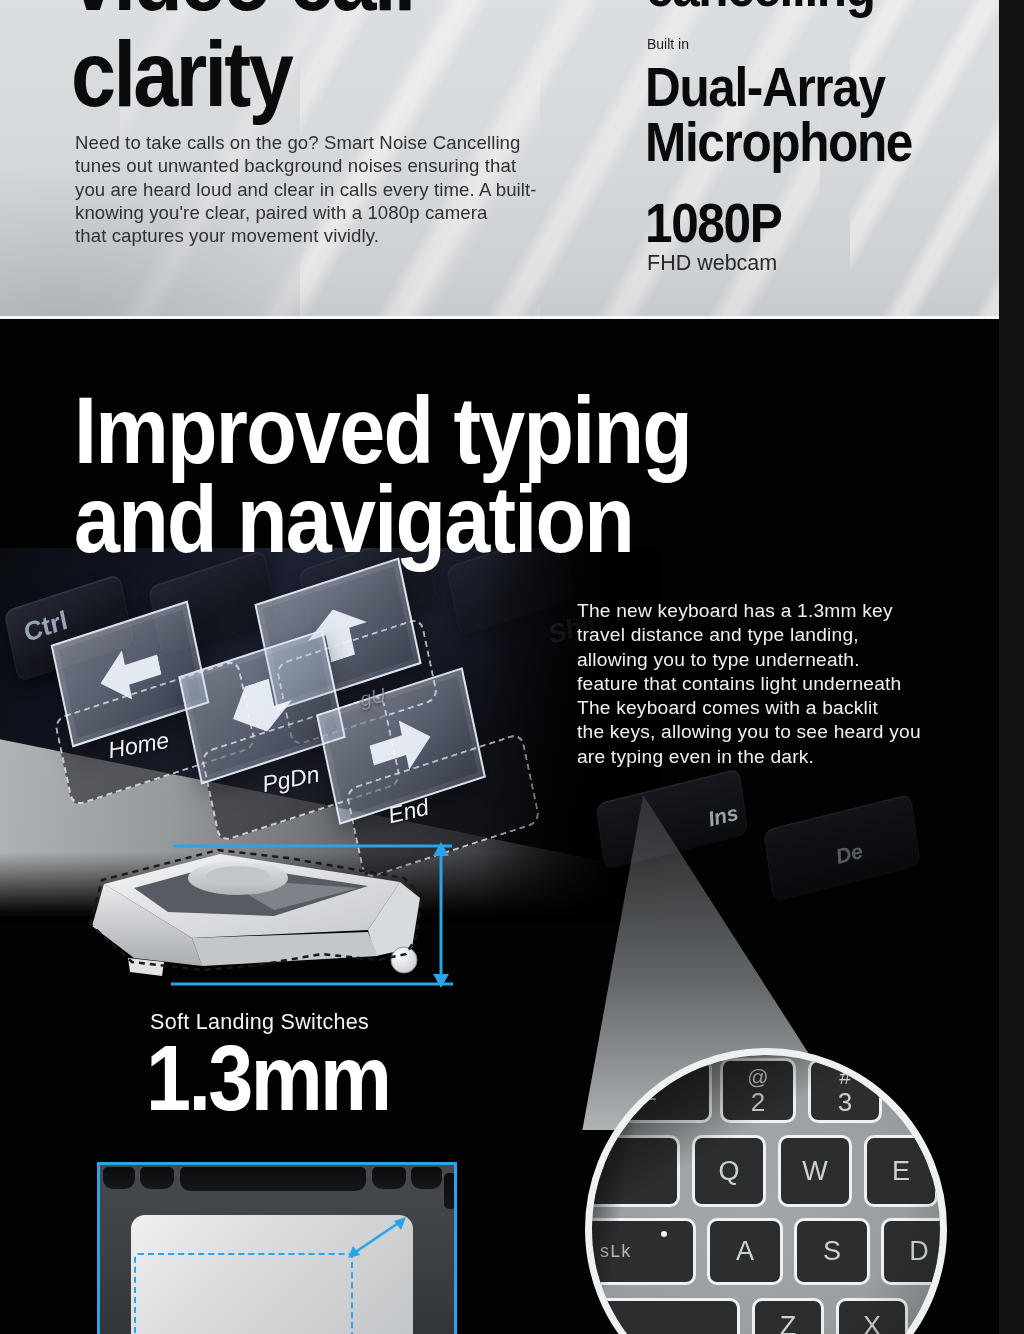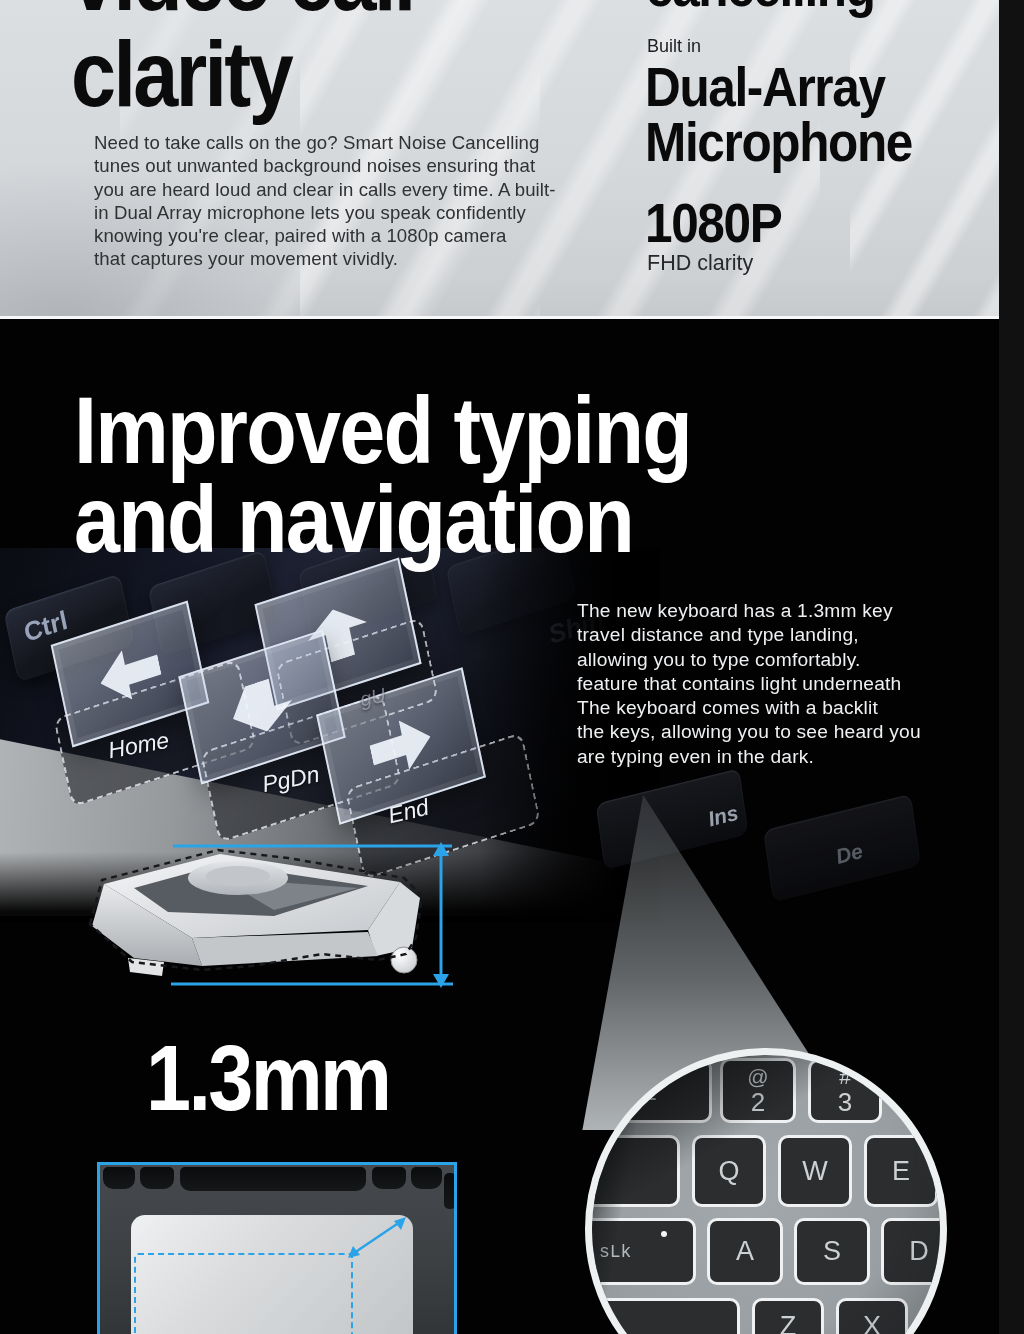--- a/index.html
+++ b/index.html
@@ -17,22 +17,22 @@
   .streak.s3{left:850px;width:174px;opacity:.6;
     background:repeating-linear-gradient(120deg,rgba(255,255,255,0) 0 24px,rgba(255,255,255,.7) 36px 46px,rgba(255,255,255,0) 58px 80px);}
   .top-shade{position:absolute;left:0;top:0;width:1024px;height:316px;pointer-events:none;
     background:radial-gradient(420px 260px at 6% 100%,rgba(138,144,150,.38),rgba(138,144,150,0) 60%);}
 
   .bigblk{position:absolute;font-weight:700;letter-spacing:-3px;line-height:1;color:#0b0b0c;
     transform:scaleX(.88);transform-origin:0 0;white-space:nowrap;font-size:92px;}
   .rightblk{position:absolute;font-weight:700;letter-spacing:-1.5px;line-height:55px;color:#0a0a0b;
     transform:scaleX(.9);transform-origin:0 0;white-space:nowrap;font-size:55px;}
   .body-copy{position:absolute;left:75px;top:131px;font-size:18.6px;line-height:23.3px;
-    color:#2f3133;letter-spacing:.1px;margin-left:19px;}
-  .small-label{position:absolute;font-size:18px;color:#1d1d1f;font-weight:400;}
+    color:#2f3133;letter-spacing:.1px;}
+  .small-label{position:absolute;font-size:14px;color:#1d1d1f;font-weight:400;}
 
   
   .dark-section{position:absolute;left:0;top:316px;width:1024px;height:1018px;
     background:#020203;border-top:3px solid #f6f7f8;box-sizing:border-box;}
 
   .bigwht{position:absolute;font-weight:700;letter-spacing:-2px;line-height:89px;color:#ffffff;
     transform:scaleX(.88);transform-origin:0 0;white-space:nowrap;font-size:94px;z-index:4;}
   .dark-copy{position:absolute;left:577px;top:599px;font-size:19.2px;line-height:24.3px;
     color:#eef0f2;letter-spacing:.2px;z-index:5;}
 
@@ -124,33 +124,32 @@
     <div class="top-shade"></div>
   </div>
 
   <div class="bigblk" style="left:71px;top:-68px;">video call</div>
   <div class="bigblk" style="left:71px;top:28px;">clarity</div>
 
   <div class="body-copy">
     <div>Need to take calls on the go? Smart Noise Cancelling</div>
     <div>tunes out unwanted background noises ensuring that</div>
     <div>you are heard loud and clear in calls every time. A built-</div>
-    <div>in Dual Array microphone lets you speak confidently</div>
     <div>knowing you're clear, paired with a 1080p camera</div>
     <div>that captures your movement vividly.</div>
   </div>
 
   <div class="rightblk" style="left:646px;top:-40px;line-height:1;">cancelling</div>
   <div class="small-label" style="left:647px;top:36px;">Built in</div>
   <div class="rightblk" style="left:645px;top:60px;">
     <div>Dual-Array</div>
     <div>Microphone</div>
   </div>
   <div class="rightblk" style="left:645px;top:196px;line-height:1;">1080P</div>
-  <div class="small-label" style="left:647px;top:251px;font-size:21.5px;color:#26282a;">FHD clarity</div>
+  <div class="small-label" style="left:647px;top:251px;font-size:21.5px;color:#26282a;">FHD webcam</div>
 
   <div class="dark-section"></div>
 
   <div class="kbphoto">
     <div class="deck"></div>
     <div class="pkey" style="left:8px;top:44px;width:122px;height:72px;">
       <span>Ctrl</span>
     </div>
     <div class="pkey" style="left:152px;top:20px;width:122px;height:70px;opacity:.8;"></div>
     <div class="pkey" style="left:302px;top:2px;width:132px;height:70px;opacity:.65;"></div>
@@ -184,21 +183,21 @@
   <div class="fade-b"></div>
 
   <div class="bigwht" style="left:74px;top:386px;">
     <div>Improved typing</div>
     <div>and navigation</div>
   </div>
 
   <div class="dark-copy">
     <div>The new keyboard has a 1.3mm key</div>
     <div>travel distance and type landing,</div>
-    <div>allowing you to type comfortably.</div>
+    <div>allowing you to type underneath.</div>
     <div>feature that contains light underneath</div>
     <div>The keyboard comes with a backlit</div>
     <div>the keys, allowing you to see heard you</div>
     <div>are typing even in the dark.</div>
   </div>
 
   <div class="ghost-label" style="left:548px;top:612px;font-size:26px;color:rgba(130,140,160,.3);transform:rotate(-16deg);z-index:1;">Shift</div>
 
   <div class="ghost-key" style="left:598px;top:786px;width:148px;height:66px;"></div>
   <div class="ghost-key" style="left:766px;top:812px;width:152px;height:72px;opacity:.8;"></div>
@@ -241,20 +240,21 @@
     </g>
     <g stroke="#2aa3e8" stroke-width="3" fill="#2aa3e8">
       <line x1="103" y1="10" x2="382" y2="10"></line>
       <line x1="101" y1="148" x2="383" y2="148"></line>
       <line x1="371" y1="16" x2="371" y2="142"></line>
       <polygon points="371,6 363,20 379,20" stroke="none"></polygon>
       <polygon points="371,152 363,138 379,138" stroke="none"></polygon>
     </g>
   </svg>
 
+  <div class="switch-label">Soft Landing Switches</div>
   <div class="switch-value">1.3mm</div>
 
   <div class="frame">
     <div class="fkey" style="left:3px;top:2px;width:32px;height:22px;"></div>
     <div class="fkey" style="left:40px;top:2px;width:34px;height:22px;"></div>
     <div class="fkey" style="left:80px;top:2px;width:186px;height:24px;"></div>
     <div class="fkey" style="left:272px;top:2px;width:34px;height:22px;"></div>
     <div class="fkey" style="left:311px;top:2px;width:31px;height:22px;"></div>
     <div class="fkey" style="left:344px;top:8px;width:12px;height:36px;border-radius:5px;"></div>
     <div class="touchpad"></div>

